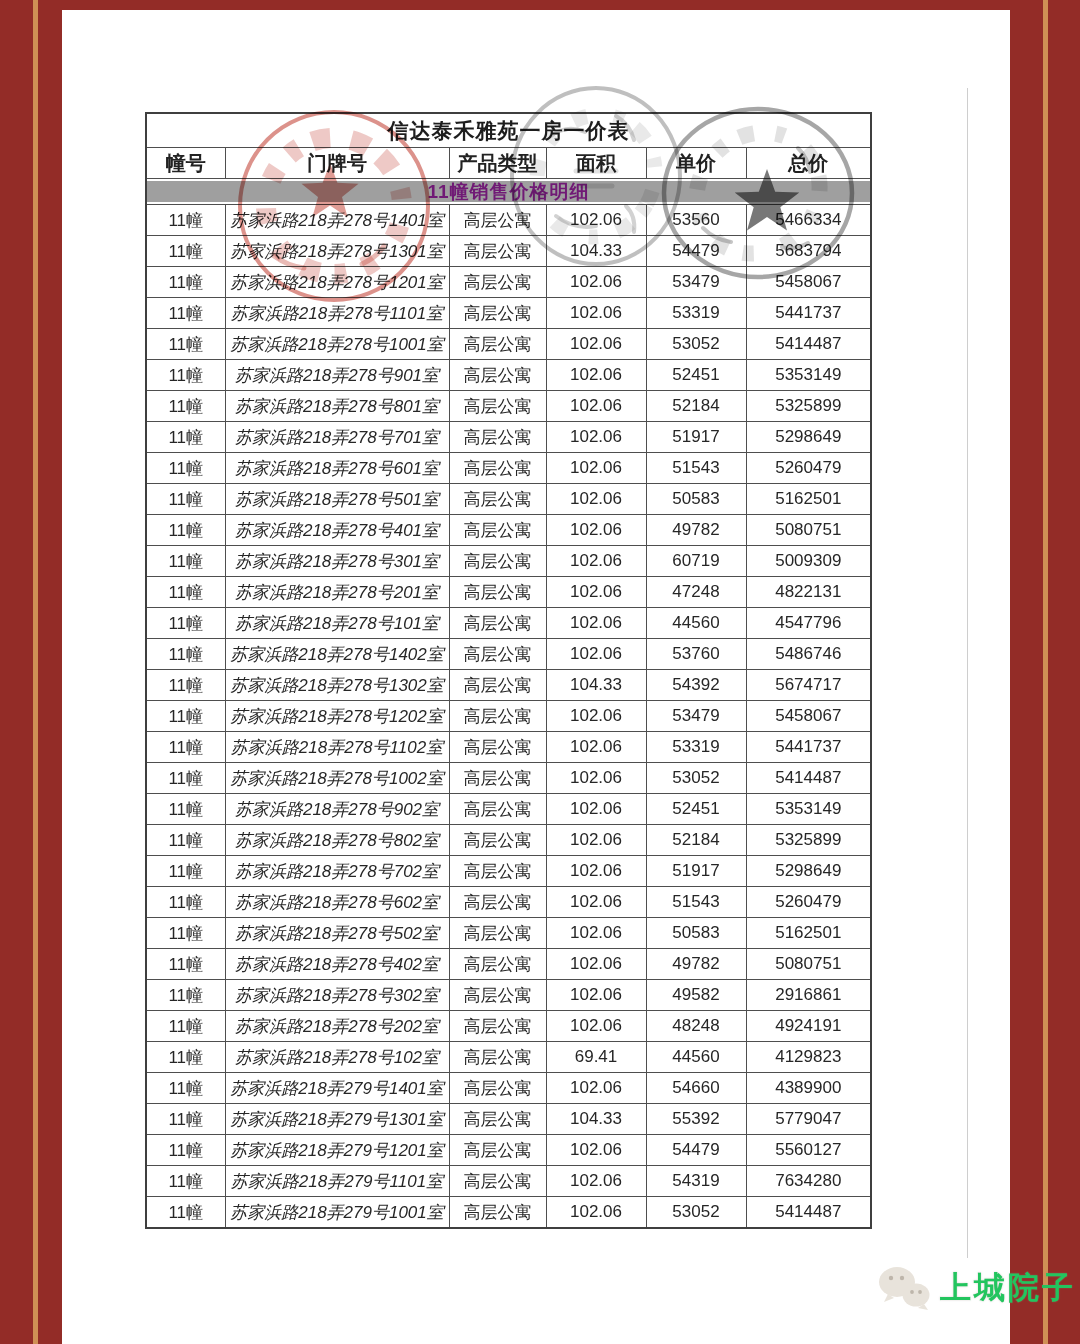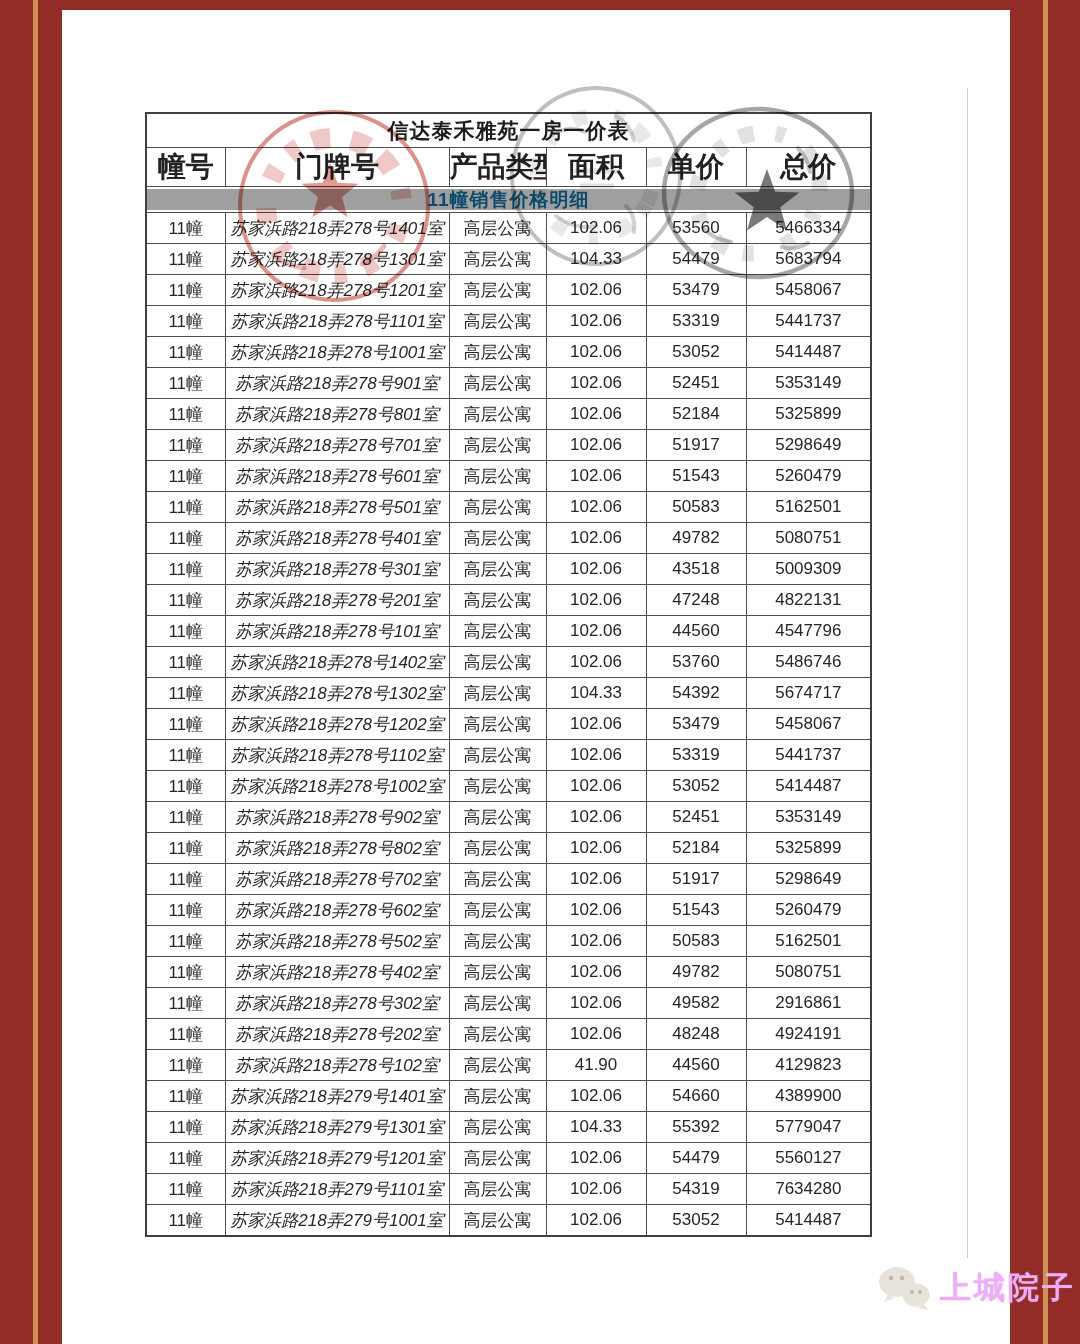--- a/index.html
+++ b/index.html
@@ -26,42 +26,42 @@
     border-collapse:collapse; table-layout:fixed;
     border:2px solid #3f3f3f;
     color:#262626;
     padding-left:21px;
   }
   .price-table td, .price-table th {
     border:1px solid #4e4e4e; text-align:center; vertical-align:middle;
     padding:0; overflow:hidden; white-space:nowrap;
   }
   .title-cell   { height:33px; font-size:21px; font-weight:bold; letter-spacing:1px; color:#1d1d1d; }
-  .header-row th{ height:30px; font-size:28px; font-weight:bold; color:#222; }
+  .header-row th{ height:30px; font-size:20px; font-weight:bold; color:#222; }
   .band-cell    { height:25px; background:#ffffff; }
   .band-fill    {
     height:21px; margin:2px 0; background:#9f9f9f;
-    font-size:19px; font-weight:bold; color:#0c4a6e; letter-spacing:1px;
+    font-size:19px; font-weight:bold; color:#701a75; letter-spacing:1px;
     line-height:21px; text-align:center;
   }
   .price-table tbody td { height:30px; font-size:17px; }
   td.door-cell  { font-size:16.5px; letter-spacing:0;font-style:italic; }
 
   .stamp { position:absolute; pointer-events:none; mix-blend-mode:multiply; }
   .stamp-red    { left:172px; top:96px;  filter:blur(0.4px); }
   .stamp-gray   { left:434px; top:66px;  filter:blur(0.5px); }
   .stamp-dark   { left:596px; top:83px;  filter:blur(0.4px); }
 
   .watermark {
     position:absolute; left:876px; top:1258px; width:200px; height:60px;
     display:flex; align-items:center; gap:8px; pointer-events:none;
   }
   .wm-label {
     font-size:31px; font-weight:bold; letter-spacing:3px;
-    color:#f0abfc; text-shadow:0 0 2px rgba(150,140,128,0.45);
+    color:#22c55e; text-shadow:0 0 2px rgba(150,140,128,0.45);
     white-space:nowrap;
   }
 </style>
 </head>
 <body>
 
 <div class="gold-stripe gold-left"></div>
 <div class="gold-stripe gold-right"></div>
 
 <div class="page">
@@ -181,21 +181,21 @@
           <td>高层公寓</td>
           <td>102.06</td>
           <td>49782</td>
           <td>5080751</td>
         </tr>
         <tr>
           <td>11幢</td>
           <td class="door-cell">苏家浜路218弄278号301室</td>
           <td>高层公寓</td>
           <td>102.06</td>
-          <td>43518</td>
+          <td>60719</td>
           <td>5009309</td>
         </tr>
         <tr>
           <td>11幢</td>
           <td class="door-cell">苏家浜路218弄278号201室</td>
           <td>高层公寓</td>
           <td>102.06</td>
           <td>47248</td>
           <td>4822131</td>
         </tr>
@@ -308,21 +308,21 @@
           <td class="door-cell">苏家浜路218弄278号202室</td>
           <td>高层公寓</td>
           <td>102.06</td>
           <td>48248</td>
           <td>4924191</td>
         </tr>
         <tr>
           <td>11幢</td>
           <td class="door-cell">苏家浜路218弄278号102室</td>
           <td>高层公寓</td>
-          <td>41.90</td>
+          <td>69.41</td>
           <td>44560</td>
           <td>4129823</td>
         </tr>
         <tr>
           <td>11幢</td>
           <td class="door-cell">苏家浜路218弄279号1401室</td>
           <td>高层公寓</td>
           <td>102.06</td>
           <td>54660</td>
           <td>4389900</td>

